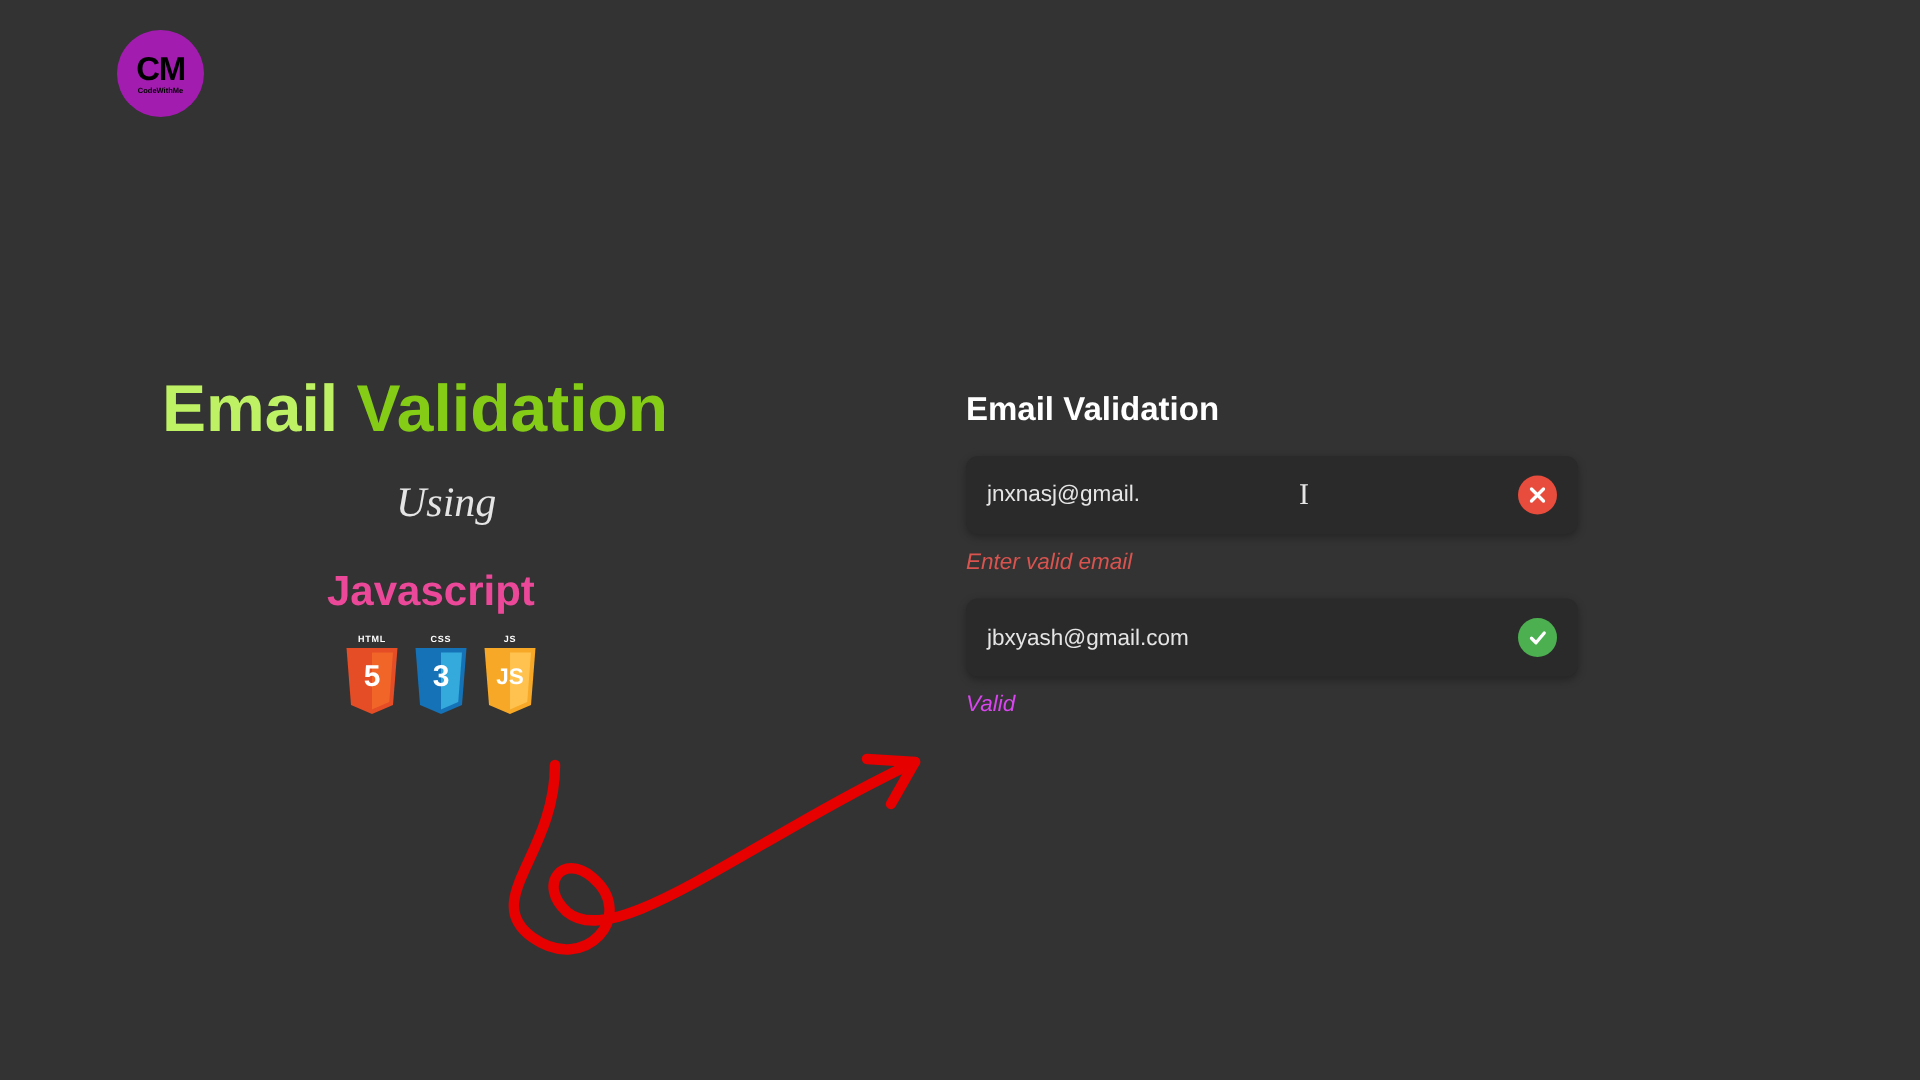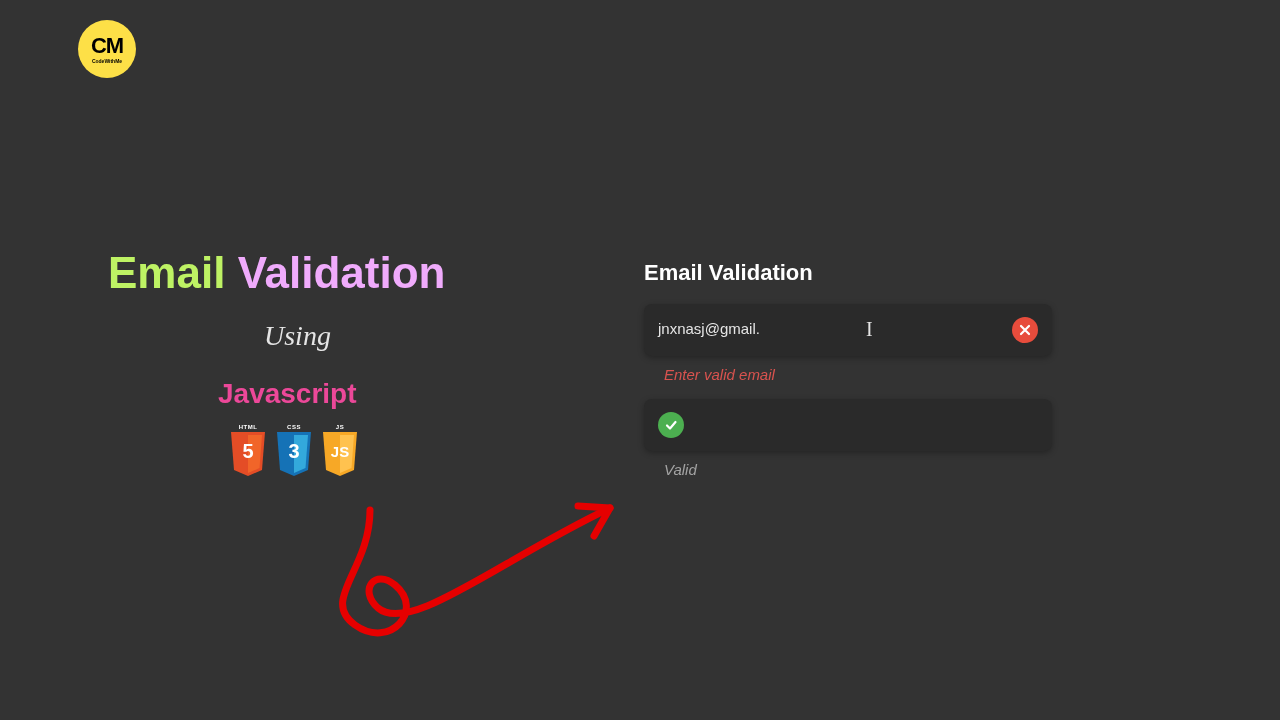--- a/index.html
+++ b/index.html
@@ -10,21 +10,21 @@
     font-family: -apple-system, BlinkMacSystemFont, 'Segoe UI', sans-serif;
     overflow: hidden;
     position: relative;
   }
   .logo {
     position: absolute;
     top: 20px;
     left: 78px;
     width: 58px;
     height: 58px;
-    background: #fde047;
+    background: #a21caf;
     border-radius: 50%;
     display: flex;
     align-items: center;
     justify-content: center;
     flex-direction: column;
   }
   .logo-text {
     font-size: 22px;
     font-weight: 900;
     letter-spacing: -1px;
@@ -38,21 +38,21 @@
     margin-top: 1px;
   }
   .headline {
     position: absolute;
     top: 248px;
     left: 108px;
     font-size: 44px;
     font-weight: 900;
   }
   .headline .w1 { color: #bef264; }
-  .headline .w2 { color: #f0abfc; }
+  .headline .w2 { color: #84cc16; }
   .using {
     position: absolute;
     top: 320px;
     left: 264px;
     font-size: 28px;
     color: #e5e5e5;
     font-style: italic;
     font-family: Liberation Serif, serif;
     font-weight: 400;
   }
@@ -155,24 +155,24 @@
     align-items: center;
     justify-content: center;
   }
   .status-error { background: #e74c3c; }
   .status-success { background: #4caf50; }
   .status-icon svg { width: 14px; height: 14px; }
   .msg {
     font-size: 15px;
     font-style: italic;
     margin-bottom: 16px;
-    margin-left: 20px;
+    margin-left: 0;
   }
   .msg-error { color: #d9534f; }
-  .msg-success { color: #a3a3a3; font-style: italic; }
+  .msg-success { color: #d946ef; font-style: italic; }
 
   .arrow-container {
     position: absolute;
     top: 480px;
     left: 310px;
     width: 360px;
     height: 180px;
     pointer-events: none;
   }
 </style>
@@ -235,20 +235,21 @@
     </div>
     <div class="status-icon status-error">
       <svg viewBox="0 0 14 14">
           <path d="M3 3 L11 11 M11 3 L3 11" stroke="#fff" stroke-width="2.2" stroke-linecap="round"></path>
         </svg>
     </div>
   </div>
   <div class="msg msg-error">Enter valid email</div>
 
   <div class="input-row">
+    <div class="input-value">jbxyash@gmail.com</div>
     <div class="status-icon status-success">
       <svg viewBox="0 0 14 14">
           <path d="M3 7.5 L6 10.5 L11.5 4" stroke="#fff" stroke-width="2.2" stroke-linecap="round" fill="none" stroke-linejoin="round"></path>
         </svg>
     </div>
   </div>
   <div class="msg msg-success">Valid</div>
 </div>
 
 <div class="arrow-container">

